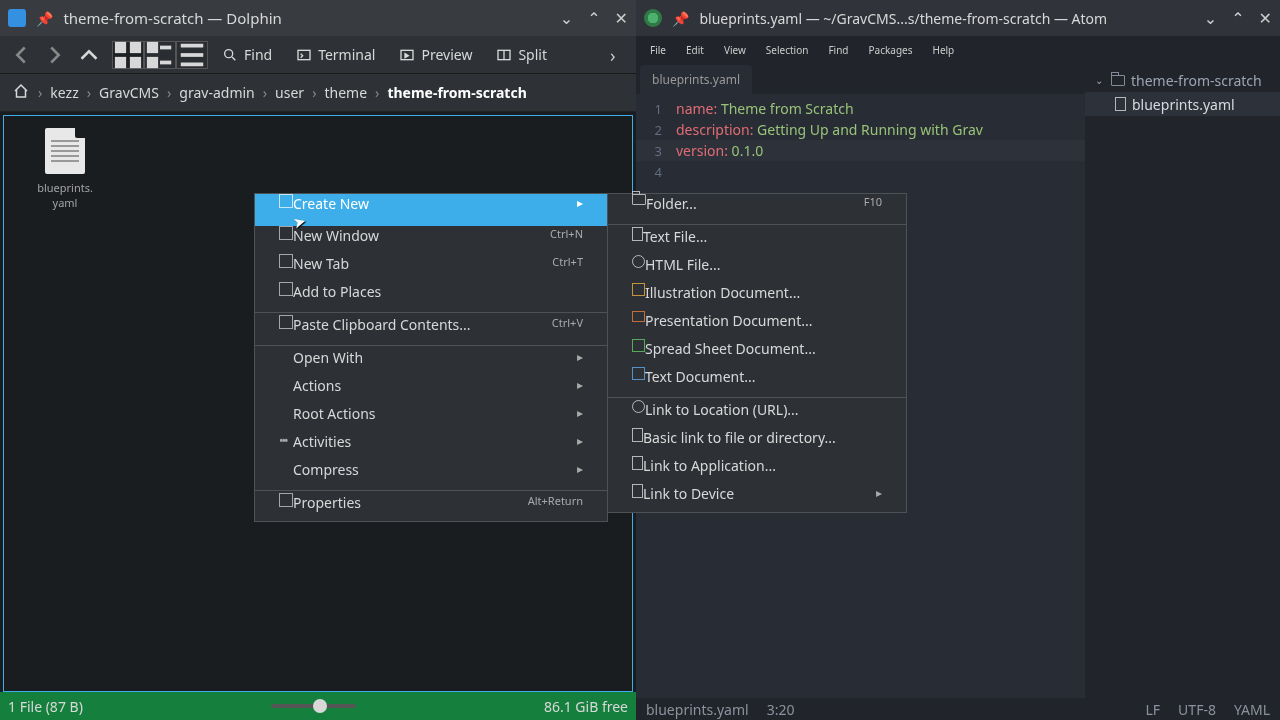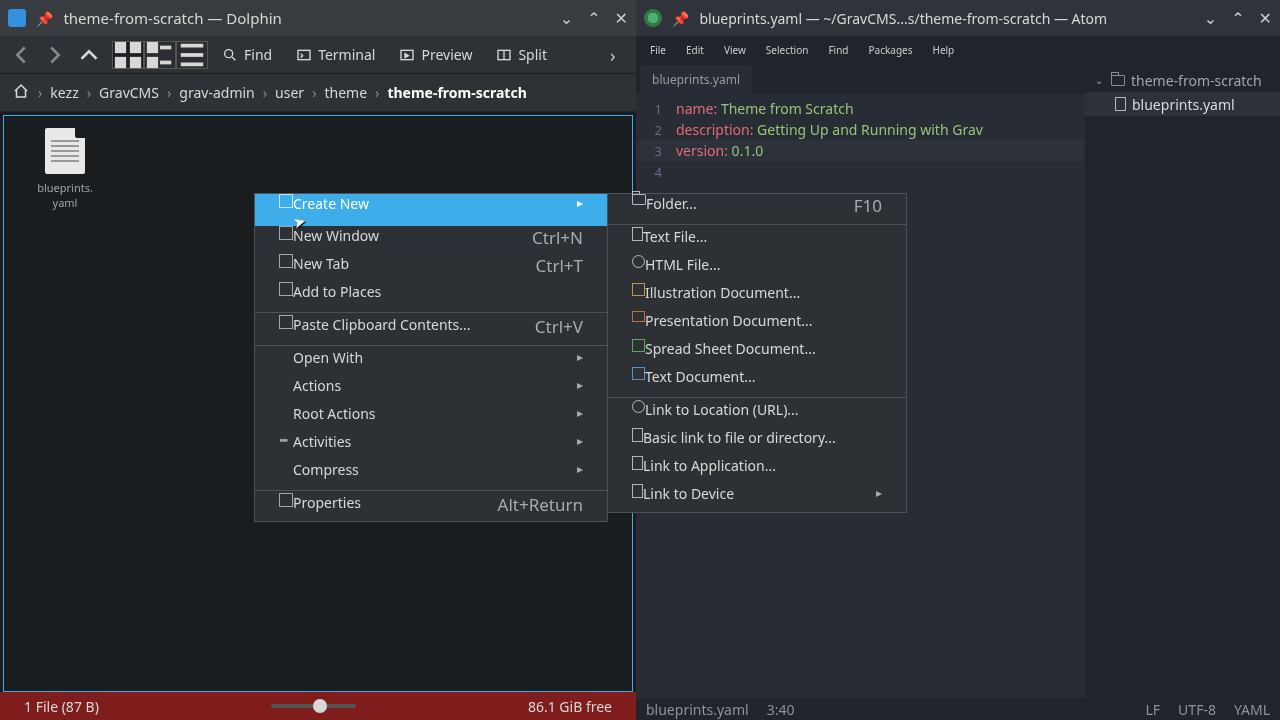--- a/index.html
+++ b/index.html
@@ -28,32 +28,32 @@
 .breadcrumb{height:38px;background:#2e3236;display:flex;align-items:center;padding:0 8px;color:#d8d8d8;font-size:15px;border-bottom:1px solid #222}
 .bc-item{padding:0 4px;cursor:pointer;white-space:nowrap}
 .bc-item.cur{font-weight:bold;color:#fff}
 .bc-sep{color:#888;padding:0 4px}
 .content{position:absolute;left:3px;top:115px;right:3px;bottom:28px;border:1px solid #3daee9;background:#1a1d1f}
 .file-item{position:absolute;left:18px;top:12px;width:86px;text-align:center;cursor:pointer}
 .file-icon{width:40px;height:46px;margin:0 auto 6px;background:#e8e8e8;border-radius:2px;position:relative}
 .file-icon:before{content:"";position:absolute;top:0;right:0;width:10px;height:10px;background:#1a1d1f;border-bottom-left-radius:2px}
 .file-icon:after{content:"";position:absolute;top:12px;left:6px;right:6px;height:2px;background:#999;box-shadow:0 5px 0 #999,0 10px 0 #999,0 15px 0 #999,0 20px 0 #999}
 .file-name{color:#a3a3a3;font-size:11px;line-height:1.4;word-break:break-word}
-.statusbar{position:absolute;bottom:0;left:0;right:0;height:28px;background:#7f1d1d;color:#d8d8d8;display:flex;align-items:center;padding:0 24px;font-size:14px}
+.statusbar{position:absolute;bottom:0;left:0;right:0;height:28px;background:#15803d;color:#d8d8d8;display:flex;align-items:center;padding:0 8px;font-size:14px}
 .slider{width:85px;height:4px;background:#555;margin:0 10px;position:relative;border-radius:2px}
 .slider:before{content:"";position:absolute;left:42px;top:-5px;width:14px;height:14px;background:#d8d8d8;border-radius:50%}
 .sb-free{margin-left:auto}
 .ctx-menu{position:absolute;background:#2d3136;border:1px solid #4d5257;color:#d8d8d8;font-size:15px;z-index:100;min-width:100px}
 .ctx-item{height:28px;display:flex;align-items:flex-start;padding:0 24px;cursor:pointer;}
 .ctx-item:first-child.hl{height:32px}
 .ctx-item.hl{background:#3daee9;color:#fff}
 .ctx-icon{width:14px;height:14px;border:1px solid currentColor;opacity:.7;flex-shrink:0}
 .ctx-icon.none{border:none}
 .ctx-label{flex:1}
-.ctx-shortcut{color:#aaa;font-size:17px;margin-left:20px}
+.ctx-shortcut{color:#aaa;font-size:11px;margin-left:20px}
 .ctx-arrow{color:#aaa;font-size:12px}
 .ctx-item.hl .ctx-arrow{color:#fff}
 .ctx-sep{height:1px;background:#4d5257;margin:2px 0}
 .ctx1{left:254px;top:193px;width:354px}
 .ctx2{left:607px;top:193px;width:300px}
 .atom-menu{height:28px;background:#21252b;display:flex;align-items:center;padding:0 4px;gap:0}
 .atom-menu span{padding:0 10px;color:#ccc;cursor:pointer;font-size:10px}
 .atom-tabs{height:30px;background:#21252b;display:flex;align-items:flex-end;padding-left:4px}
 .atom-tab{background:#282c34;color:#999;padding:6px 12px 6px 12px;font-size:12px;border-top-left-radius:3px;border-top-right-radius:3px;cursor:pointer}
 .editor{flex:1;background:#282c34;padding-top:4px;font-family:"Menlo","Consolas",monospace;font-size:14px}
@@ -255,21 +255,21 @@
         <span>theme-from-scratch</span>
       </div>
       <div class="tree-row file sel">
         <span class="icn-doc"></span>
         <span>blueprints.yaml</span>
       </div>
     </div>
   </div>
   <div class="atom-status">
     <span>blueprints.yaml</span>
-    <span>3:40</span>
+    <span>3:20</span>
     <span class="spacer"></span>
     <span>LF</span>
     <span>UTF-8</span>
     <span>YAML</span>
   </div>
 </div>
 
 <div class="ctx-menu ctx1" id="ctx1">
     <div class="ctx-item hl">
       <span class="ctx-icon"></span>

